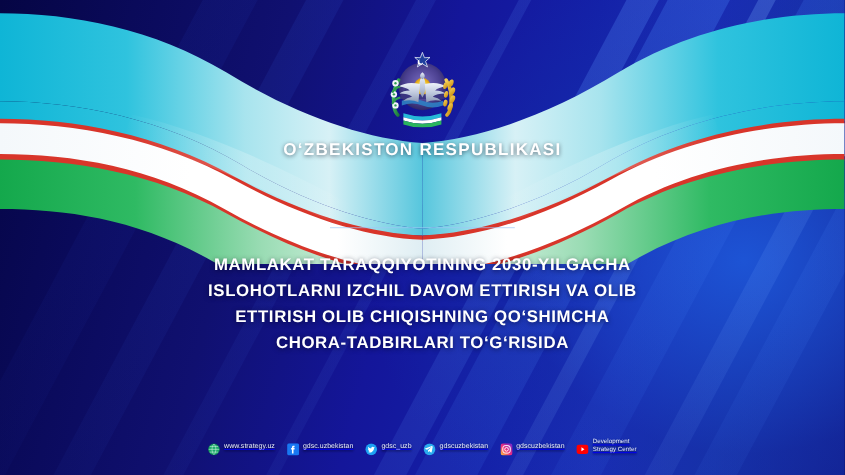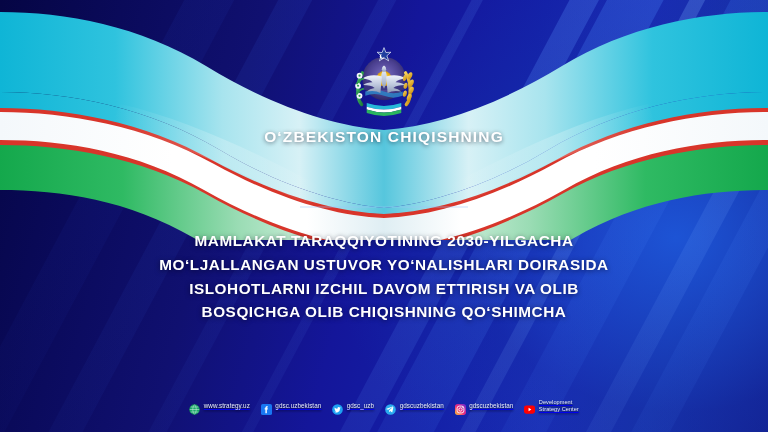--- a/index.html
+++ b/index.html
@@ -292,28 +292,28 @@
         <path d="M768 145 C702 145 628 157 562 194 C498 230 436 250 384 252
                  L384 300 C442 298 508 276 574 238 C640 200 706 190 768 190 Z" fill="url(#grR)"></path>
         <path d="M648 104 C578 120 510 154 448 186 L458 206 C522 176 588 142 656 126 Z" fill="url(#shine)" opacity="0.45"></path>
       </g>
 
       <path d="M300 207 L468 207" stroke="#9fc6f5" stroke-width="1.2" opacity="0.55" fill="none"></path>
     </svg>
   </div>
 
   <div class="header">
-    <div>O‘ZBEKISTON CHIQISHNING</div>
+    <div>O‘ZBEKISTON RESPUBLIKASI</div>
   </div>
 
   <div class="decree">
     <div>MAMLAKAT TARAQQIYOTINING 2030-YILGACHA</div>
-    <div>MO‘LJALLANGAN USTUVOR YO‘NALISHLARI DOIRASIDA</div>
     <div>ISLOHOTLARNI IZCHIL DAVOM ETTIRISH VA OLIB</div>
-    <div>BOSQICHGA OLIB CHIQISHNING QO‘SHIMCHA</div>
+    <div>ETTIRISH OLIB CHIQISHNING QO‘SHIMCHA</div>
+    <div>CHORA-TADBIRLARI TO‘G‘RISIDA</div>
   </div>
 
   <div class="footer">
 
     <a class="social" href="#">
       <span class="ico">
         <svg viewBox="0 0 24 24" width="11" height="11">
           <circle cx="12" cy="12" r="11" fill="#1aa86a"></circle>
           <circle cx="12" cy="12" r="11" fill="none" stroke="#0d7a4c" stroke-width="1"></circle>
           <path d="M12 1.5 C7 6 7 18 12 22.5 M12 1.5 C17 6 17 18 12 22.5 M1.5 12 H22.5 M3.5 6.5 H20.5 M3.5 17.5 H20.5" stroke="#d8f5e6" stroke-width="1.1" fill="none"></path>

